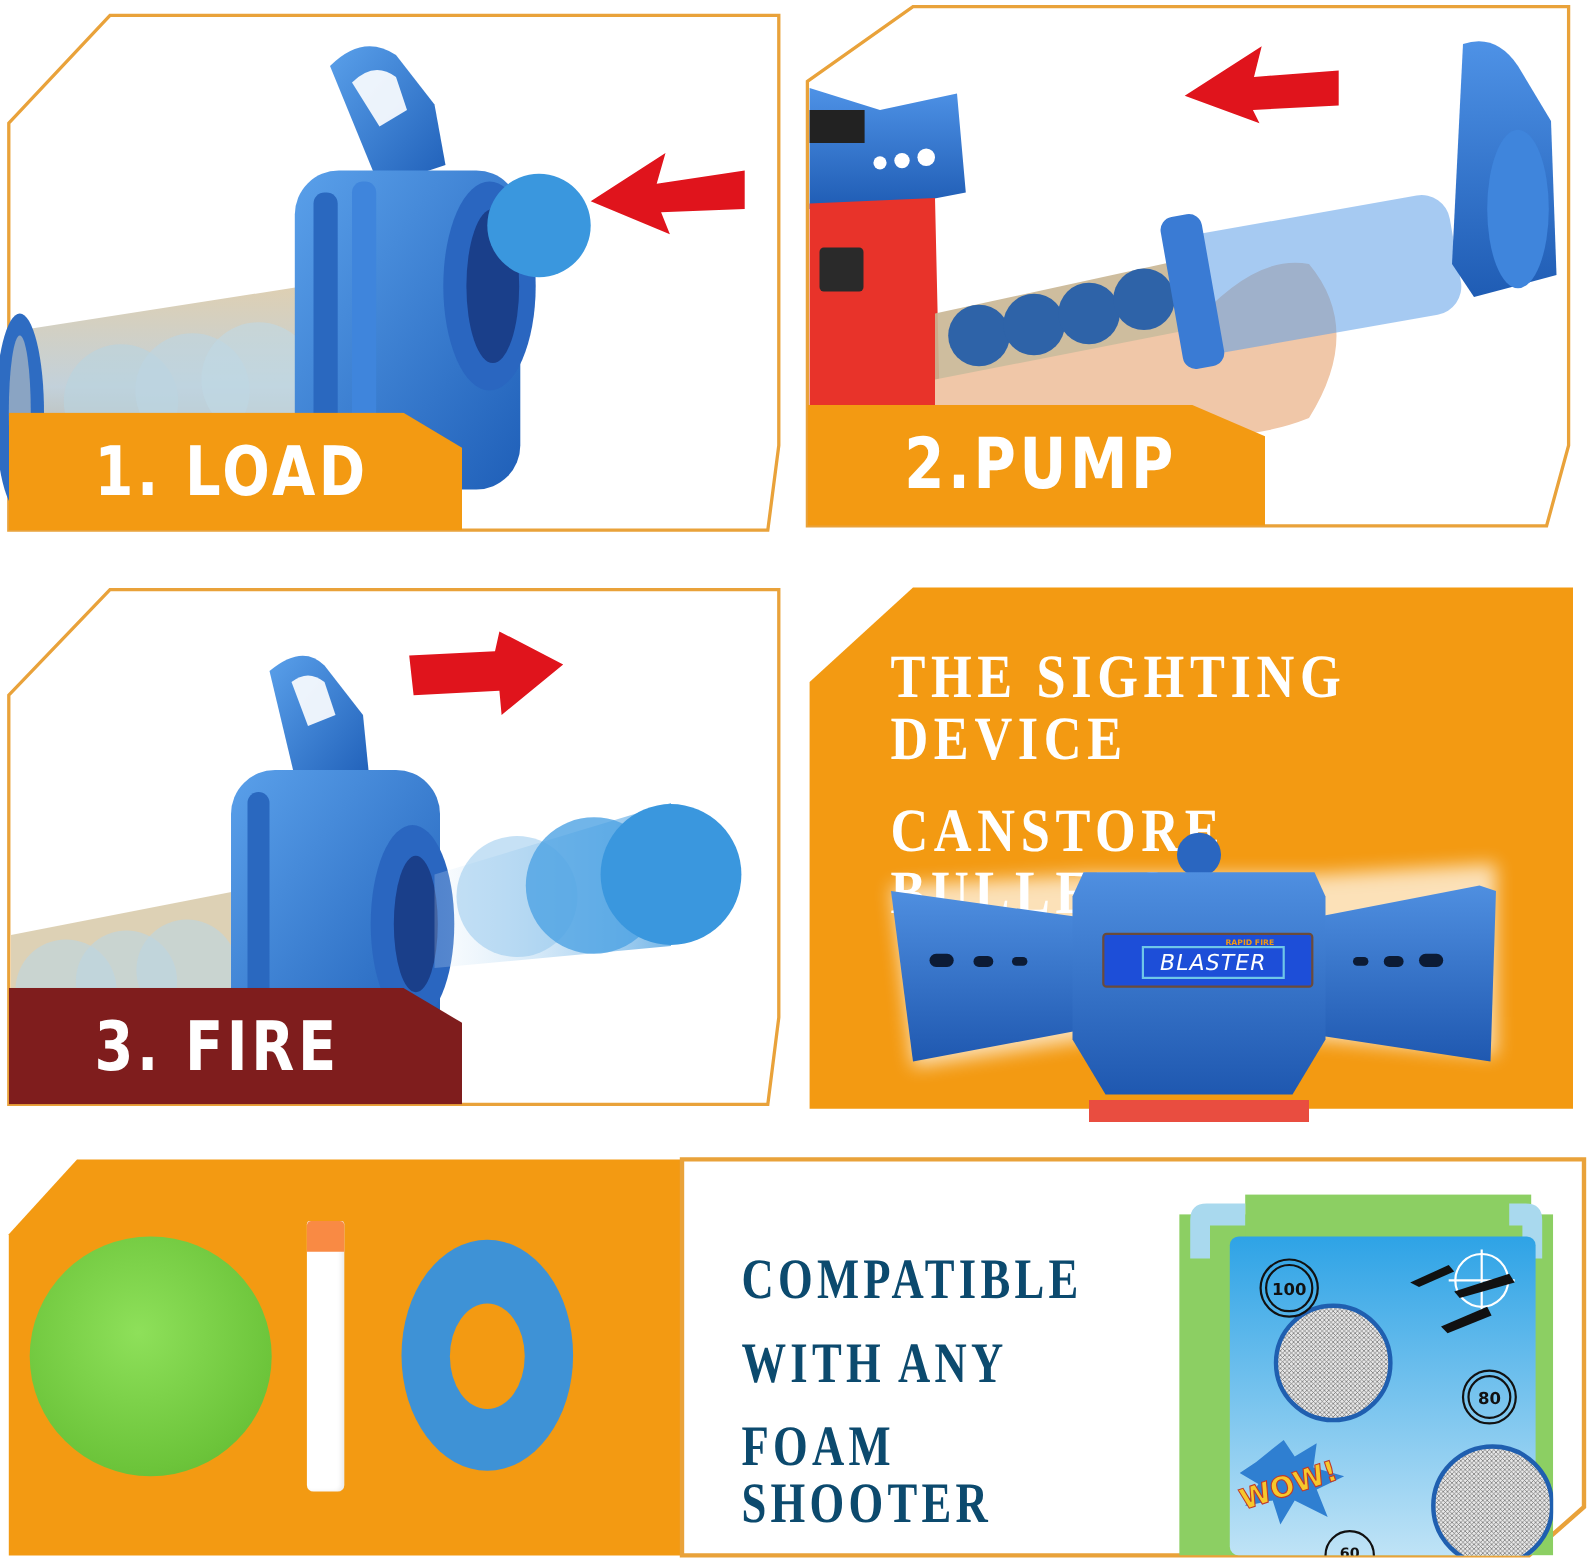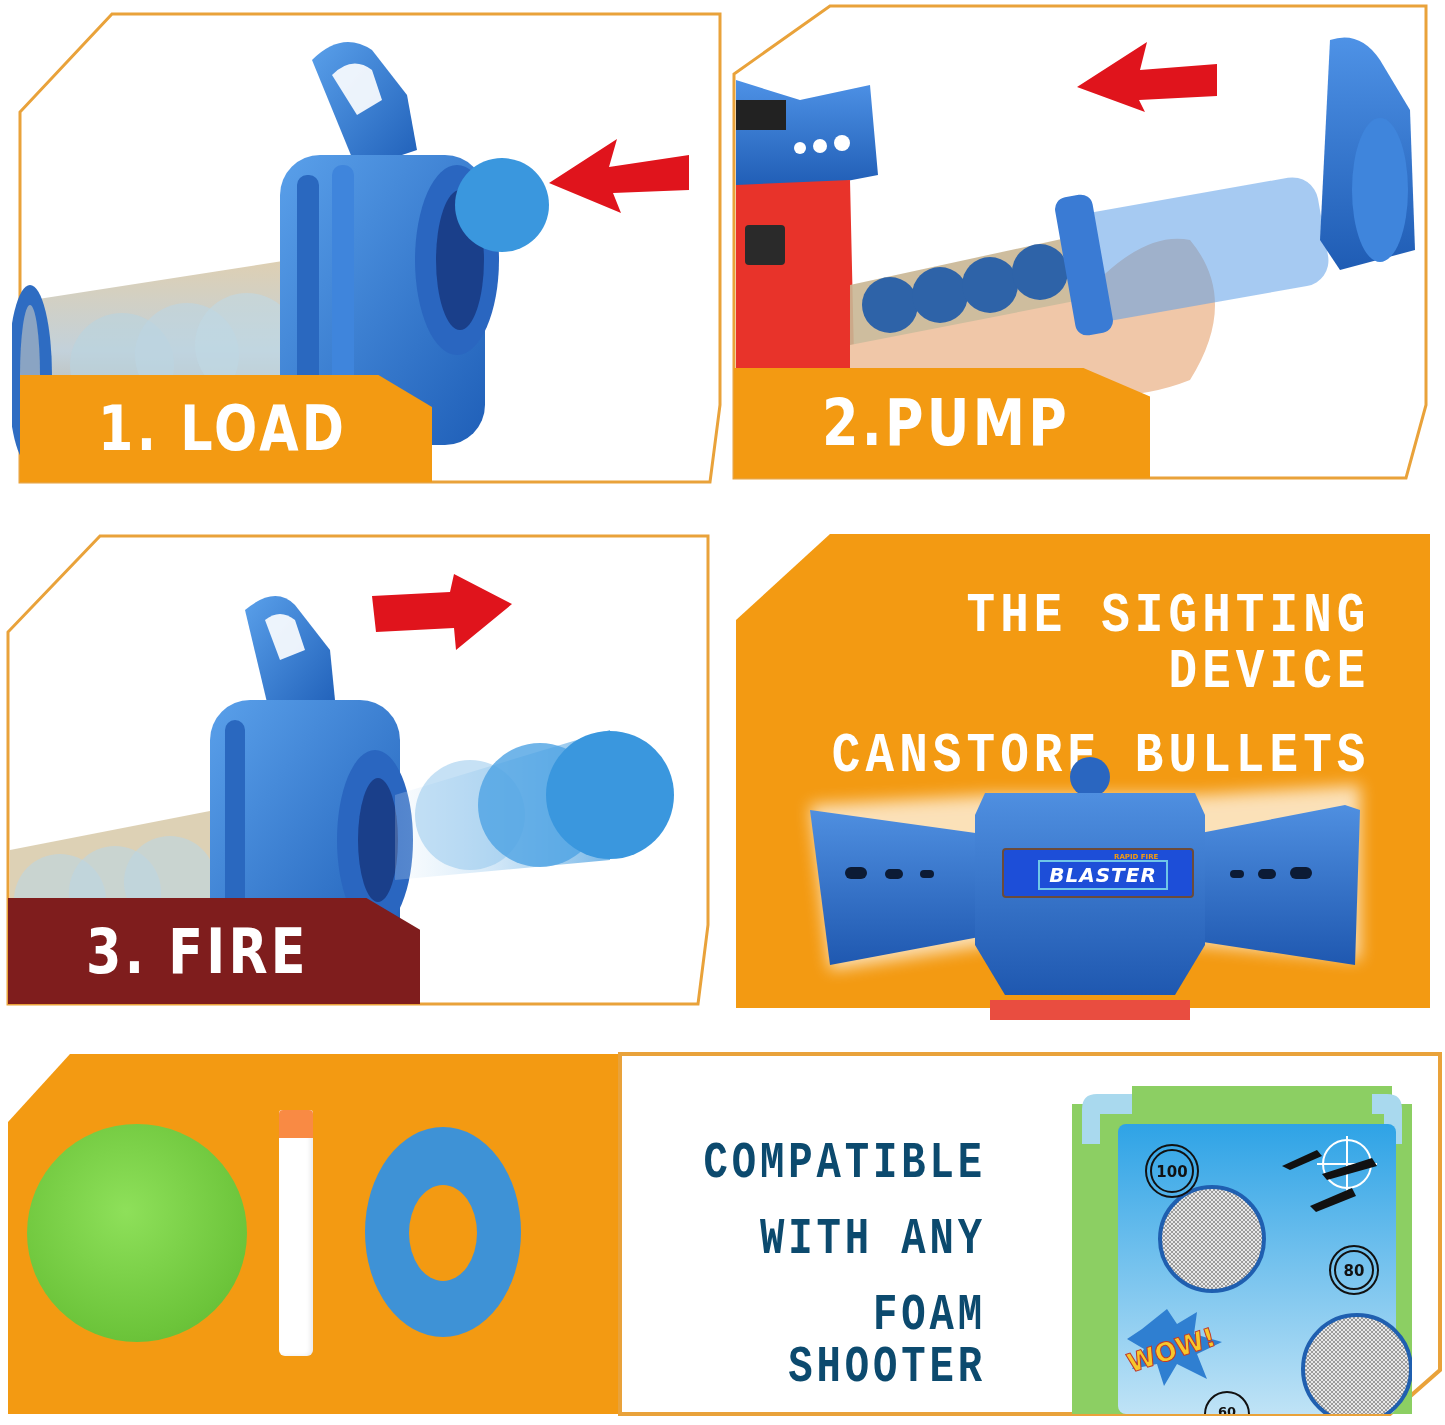--- a/index.html
+++ b/index.html
@@ -15,34 +15,34 @@
     font-family: "DejaVu Sans", sans-serif;
     font-weight: bold;
     letter-spacing: 4px;
     display: flex; align-items: center;
     padding-left: 78px;
   }
   .label-tab .txt { transform: scaleX(0.82); transform-origin: left center; display:inline-block; }
 
   .headline {
     position: absolute;
-    font-family: Liberation Mono, monospace;
+    font-family: Liberation Serif, serif;
     font-weight: bold;
-    text-align: right;
+    text-align: left;
     letter-spacing: 5px;
     line-height: 1.0;
   }
   .headline span { display: block; }
 
   .abs { position: absolute; }
 </style>
 </head>
 <body>
 
-<div class="panel" style="left:12px;top:0;width:720px;height:500px;">
+<div class="panel" style="left:0;top:0;width:720px;height:500px;">
   <svg class="frame" width="720" height="500">
     <polygon points="100,14 708,14 708,405 698,482 8,482 8,112" fill="#ffffff" stroke="#E9A23A" stroke-width="3"></polygon>
   </svg>
 
   <svg class="abs" style="left:0;top:0" width="720" height="500">
     <defs>
       <linearGradient id="tube1" x1="0" y1="0" x2="0" y2="1">
         <stop offset="0" stop-color="#d9c7a4"></stop>
         <stop offset="0.5" stop-color="#b8c9d4"></stop>
         <stop offset="1" stop-color="#a99a7c"></stop>
@@ -199,21 +199,21 @@
     <rect x="55" y="112" width="22" height="12" rx="6" fill="#0c1b35"></rect>
     <rect x="95" y="114" width="18" height="10" rx="5" fill="#0c1b35"></rect>
     <rect x="130" y="115" width="14" height="8" rx="4" fill="#0c1b35"></rect>
     <rect x="440" y="115" width="14" height="8" rx="4" fill="#0c1b35"></rect>
     <rect x="468" y="114" width="18" height="10" rx="5" fill="#0c1b35"></rect>
     <rect x="500" y="112" width="22" height="12" rx="6" fill="#0c1b35"></rect>
   </svg>
 
   <div class="abs" style="left:282px;top:328px;width:192px;height:50px;background:#1d4ed8;border:2px solid #6b4b3a;border-radius:4px;">
     <div class="abs" style="left:110px;top:3px;font-size:7px;font-weight:bold;color:#f39a12;">RAPID FIRE</div>
-    <div class="abs" style="left:34px;top:10px;width:130px;height:30px;border:2px solid #6fc6e8;font-size:20px;font-weight:bold;font-style:italic;color:#ffffff;text-align:center;line-height:26px;letter-spacing:1px;">BLASTER</div>
+    <div class="abs" style="left:34px;top:10px;width:130px;height:30px;border:2px solid #6fc6e8;font-size:20px;font-weight:normal;font-style:italic;color:#ffffff;text-align:center;line-height:26px;letter-spacing:1px;">BLASTER</div>
   </div>
 </div>
 
 <div class="panel" style="left:0;top:1040px;width:1445px;height:385px;">
   <svg class="frame" width="1445" height="385">
     <polygon points="70,14 620,14 620,374 8,374 8,82" fill="#F39A12"></polygon>
     <polygon points="620,14 1440,14 1440,330 1390,374 620,374" fill="#ffffff" stroke="#E9A23A" stroke-width="4"></polygon>
   </svg>
 
   <div class="abs" style="left:27px;top:84px;width:220px;height:218px;border-radius:50%;background:radial-gradient(circle at 45% 40%,#8ee05a,#6cc43a 70%,#5db231);"></div>

